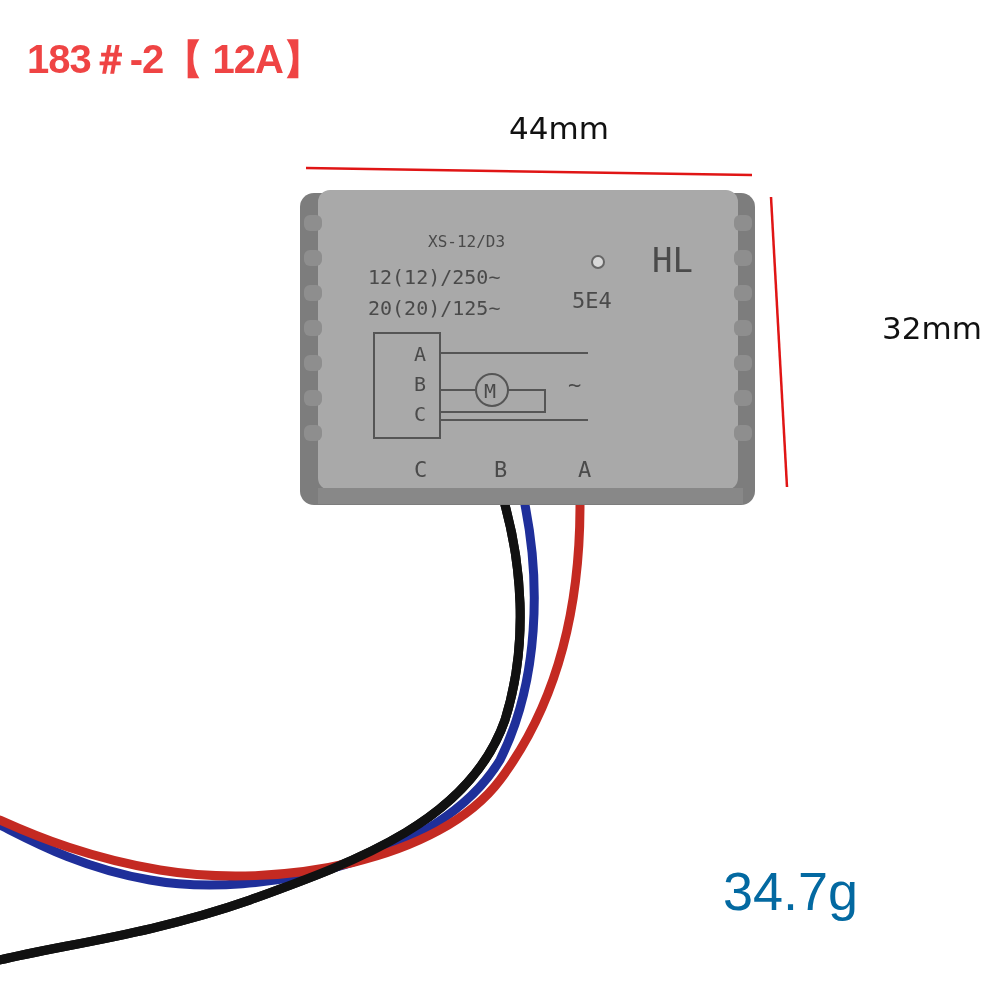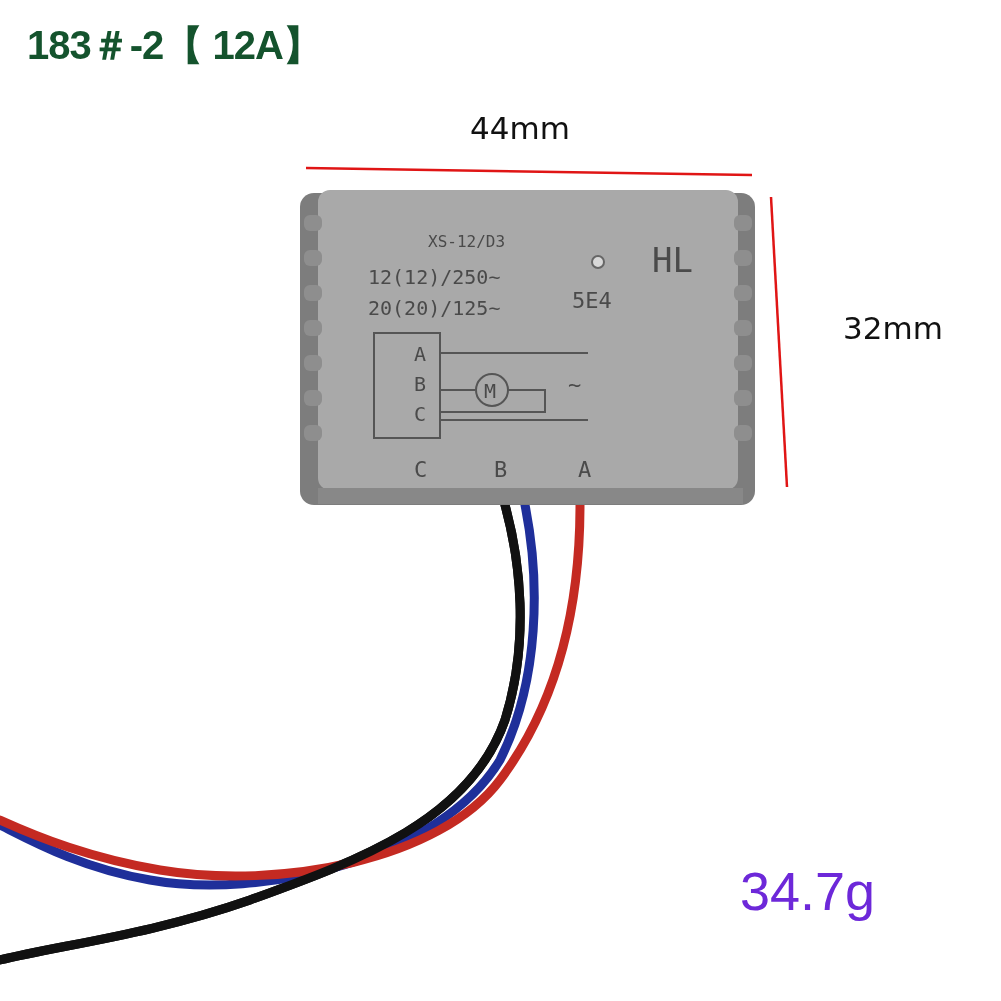--- a/index.html
+++ b/index.html
@@ -1,21 +1,21 @@
 <!DOCTYPE html>
 <html><head>
   <meta charset="utf-8">
   <style>
     html, body { margin: 0; padding: 0; background: #ffffff; }
     body { width: 1001px; height: 1001px; position: relative; overflow: hidden; font-family: "Liberation Sans", sans-serif; }
-    .title { position: absolute; left: 27px; top: 18px; font-family: "Liberation Sans", sans-serif; font-weight: bold; font-size: 40px; color: #14532d; letter-spacing: -1px; }
-    .dim-label { position: absolute; font-family: "DejaVu Sans", sans-serif; font-size: 31px; color: #111; }
+    .title { position: absolute; left: 27px; top: 32px; font-family: "Liberation Sans", sans-serif; font-weight: bold; font-size: 40px; color: #ef4444; letter-spacing: -1px; }
+    .dim-label { position: absolute; font-family: "DejaVu Sans", sans-serif; font-size: 31px; color: #111; margin-left: 39px; }
     .dim-w { left: 470px; top: 110px; }
     .dim-h { left: 843px; top: 310px; }
-    .weight { position: absolute; left: 740px; top: 860px; font-family: "Liberation Sans", sans-serif; font-size: 54px; color: #6d28d9; }
+    .weight { position: absolute; left: 723px; top: 860px; font-family: "Liberation Sans", sans-serif; font-size: 54px; color: #0369a1; }
     svg.scene { position: absolute; left: 0; top: 0; }
     .eng { font-family: "DejaVu Sans Mono", monospace; fill: #4a4a4a; }
   </style>
 </head>
 <body>
 
 <div class="title">183＃-2【 12A】</div>
 <div class="dim-label dim-w">44mm</div>
 <div class="dim-label dim-h">32mm</div>
 <div class="weight">34.7g</div>

